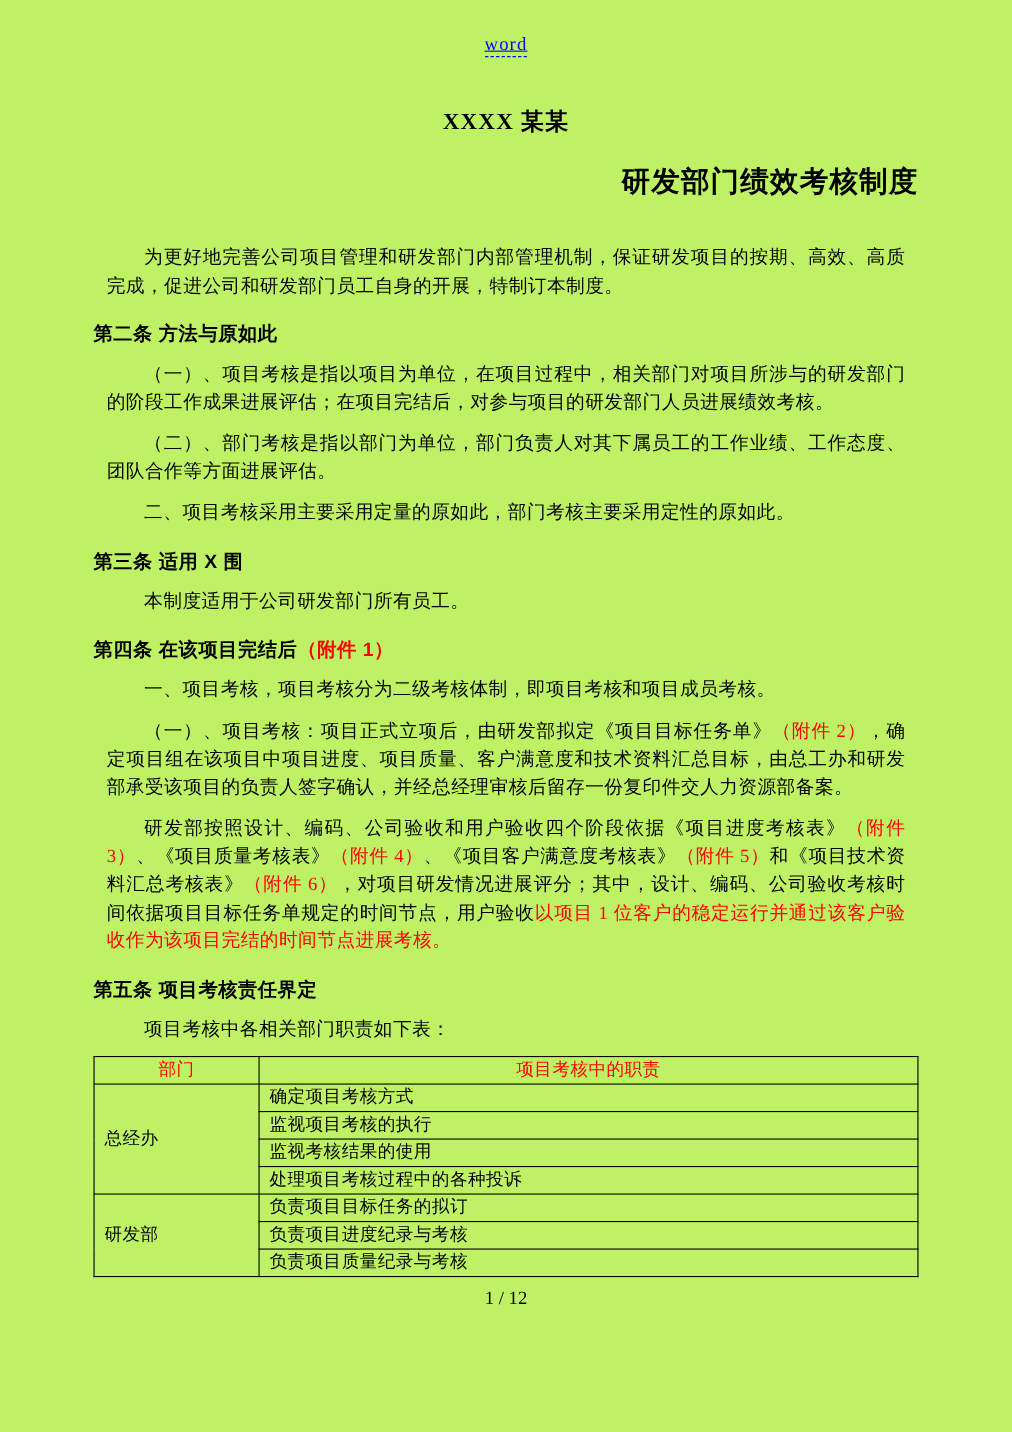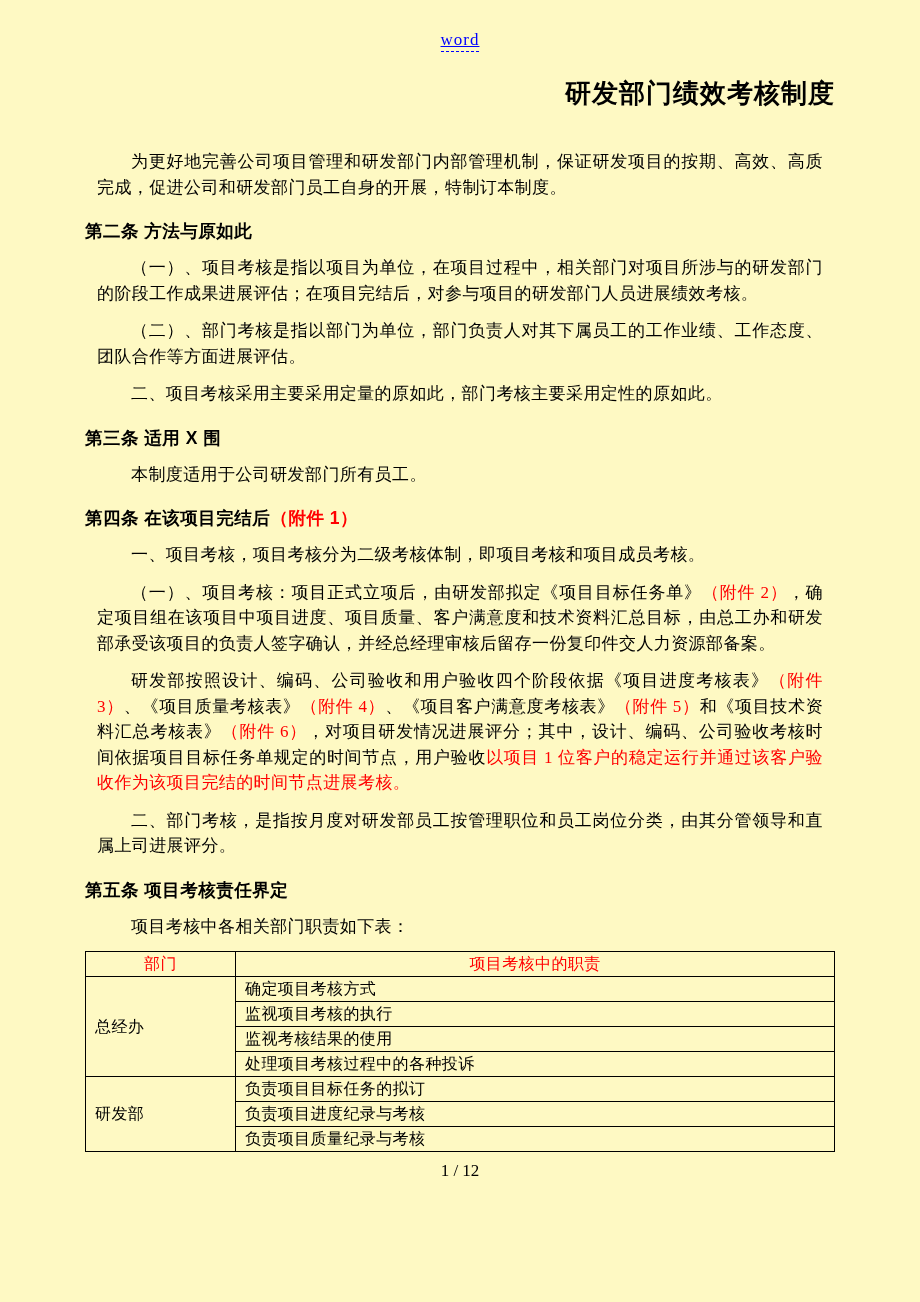--- a/index.html
+++ b/index.html
@@ -1,21 +1,21 @@
 <!DOCTYPE html>
 <html><head>
 <meta charset="utf-8">
 <style>
   * { box-sizing: border-box; }
   html, body { margin: 0; padding: 0; background: #ffffff; }
   .page {
     width: 920px;
     height: 1302px;
     margin: 0;
-    background: #fef9c3;
+    background: #bef264;
     color: #000000;
     font-family: "Liberation Serif", "DejaVu Serif", serif;
     padding: 30px 85px 20px 85px;
     overflow: hidden;
     position: relative;
   }
   .word-link-wrap { text-align: center; margin: 0 0 2px 0; }
   .word-link {
     display: inline-block;
     color: #0000FF;
@@ -90,20 +90,21 @@
 </style>
 </head>
 <body>
 
 <div class="page">
 
   <div class="word-link-wrap">
     <a class="word-link">word</a>
   </div>
 
+  <h1 class="title1">XXXX 某某</h1>
   <h2 class="title2">研发部门绩效考核制度</h2>
 
   <main class="doc-body" id="sections">
     <section class="doc-section">
     <p class="para"><span>为更好地完善公司项目管理和研发部门内部管理机制，保证研发项目的按期、高效、高质完成，促进公司和研发部门员工自身的开展，特制订本制度。</span></p>
       </section>
 
     <section class="doc-section">
       <h3 class="sec-heading"><span>第二条 方法与原如此</span></h3>
         <p class="para"><span>（一）、项目考核是指以项目为单位，在项目过程中，相关部门对项目所涉与的研发部门的阶段工作成果进展评估；在项目完结后，对参与项目的研发部门人员进展绩效考核。</span></p>
@@ -114,21 +115,20 @@
     <section class="doc-section">
       <h3 class="sec-heading"><span>第三条 适用 X 围</span></h3>
     <p class="para"><span>本制度适用于公司研发部门所有员工。</span></p>
       </section>
 
     <section class="doc-section">
       <h3 class="sec-heading"><span>第四条 在该项目完结后</span><span class="red">（附件 1）</span></h3>
     <p class="para"><span>一、项目考核，项目考核分为二级考核体制，即项目考核和项目成员考核。</span></p>
         <p class="para"><span>（一）、项目考核：项目正式立项后，由研发部拟定《项目目标任务单》</span><span class="red">（附件 2）</span><span>，确定项目组在该项目中项目进度、项目质量、客户满意度和技术资料汇总目标，由总工办和研发部承受该项目的负责人签字确认，并经总经理审核后留存一份复印件交人力资源部备案。</span></p>
         <p class="para"><span>研发部按照设计、编码、公司验收和用户验收四个阶段依据《项目进度考核表》</span><span class="red">（附件 3）</span><span>、《项目质量考核表》</span><span class="red">（附件 4）</span><span>、《项目客户满意度考核表》</span><span class="red">（附件 5）</span><span>和《项目技术资料汇总考核表》</span><span class="red">（附件 6）</span><span>，对项目研发情况进展评分；其中，设计、编码、公司验收考核时间依据项目目标任务单规定的时间节点，用户验收</span><span class="red">以项目 1 位客户的稳定运行并通过该客户验收作为该项目完结的时间节点进展考核。</span></p>
-        <p class="para"><span>二、部门考核，是指按月度对研发部员工按管理职位和员工岗位分类，由其分管领导和直属上司进展评分。</span></p>
       </section>
 
     <section class="doc-section">
       <h3 class="sec-heading"><span>第五条 项目考核责任界定</span></h3>
     <p class="para"><span>项目考核中各相关部门职责如下表：</span></p>
     <table class="duty-table">
       <colgroup>
             <col class="c-dept">
             <col>
           </colgroup>

